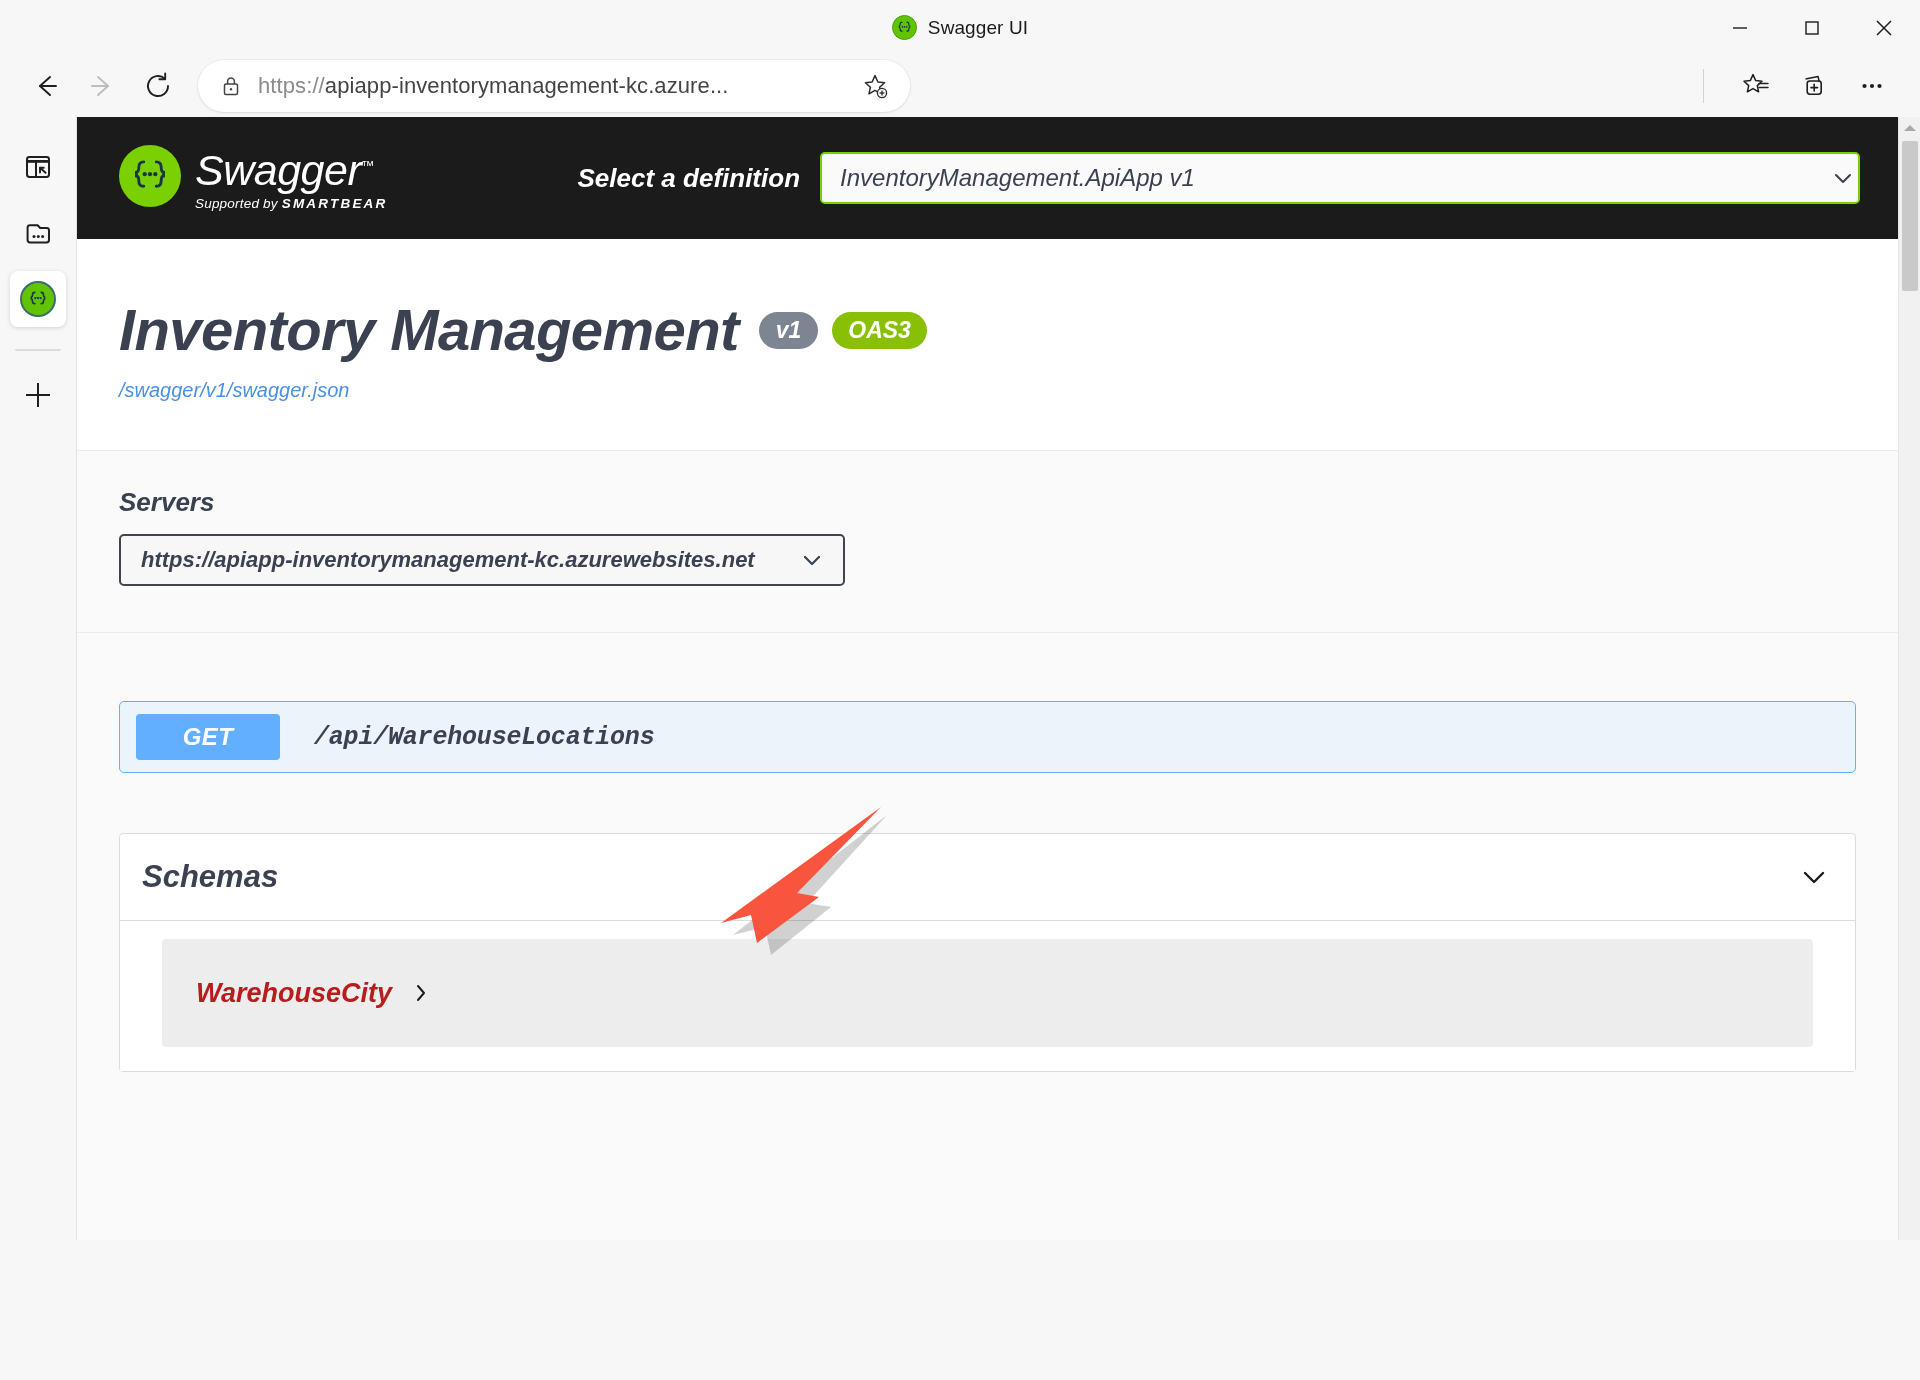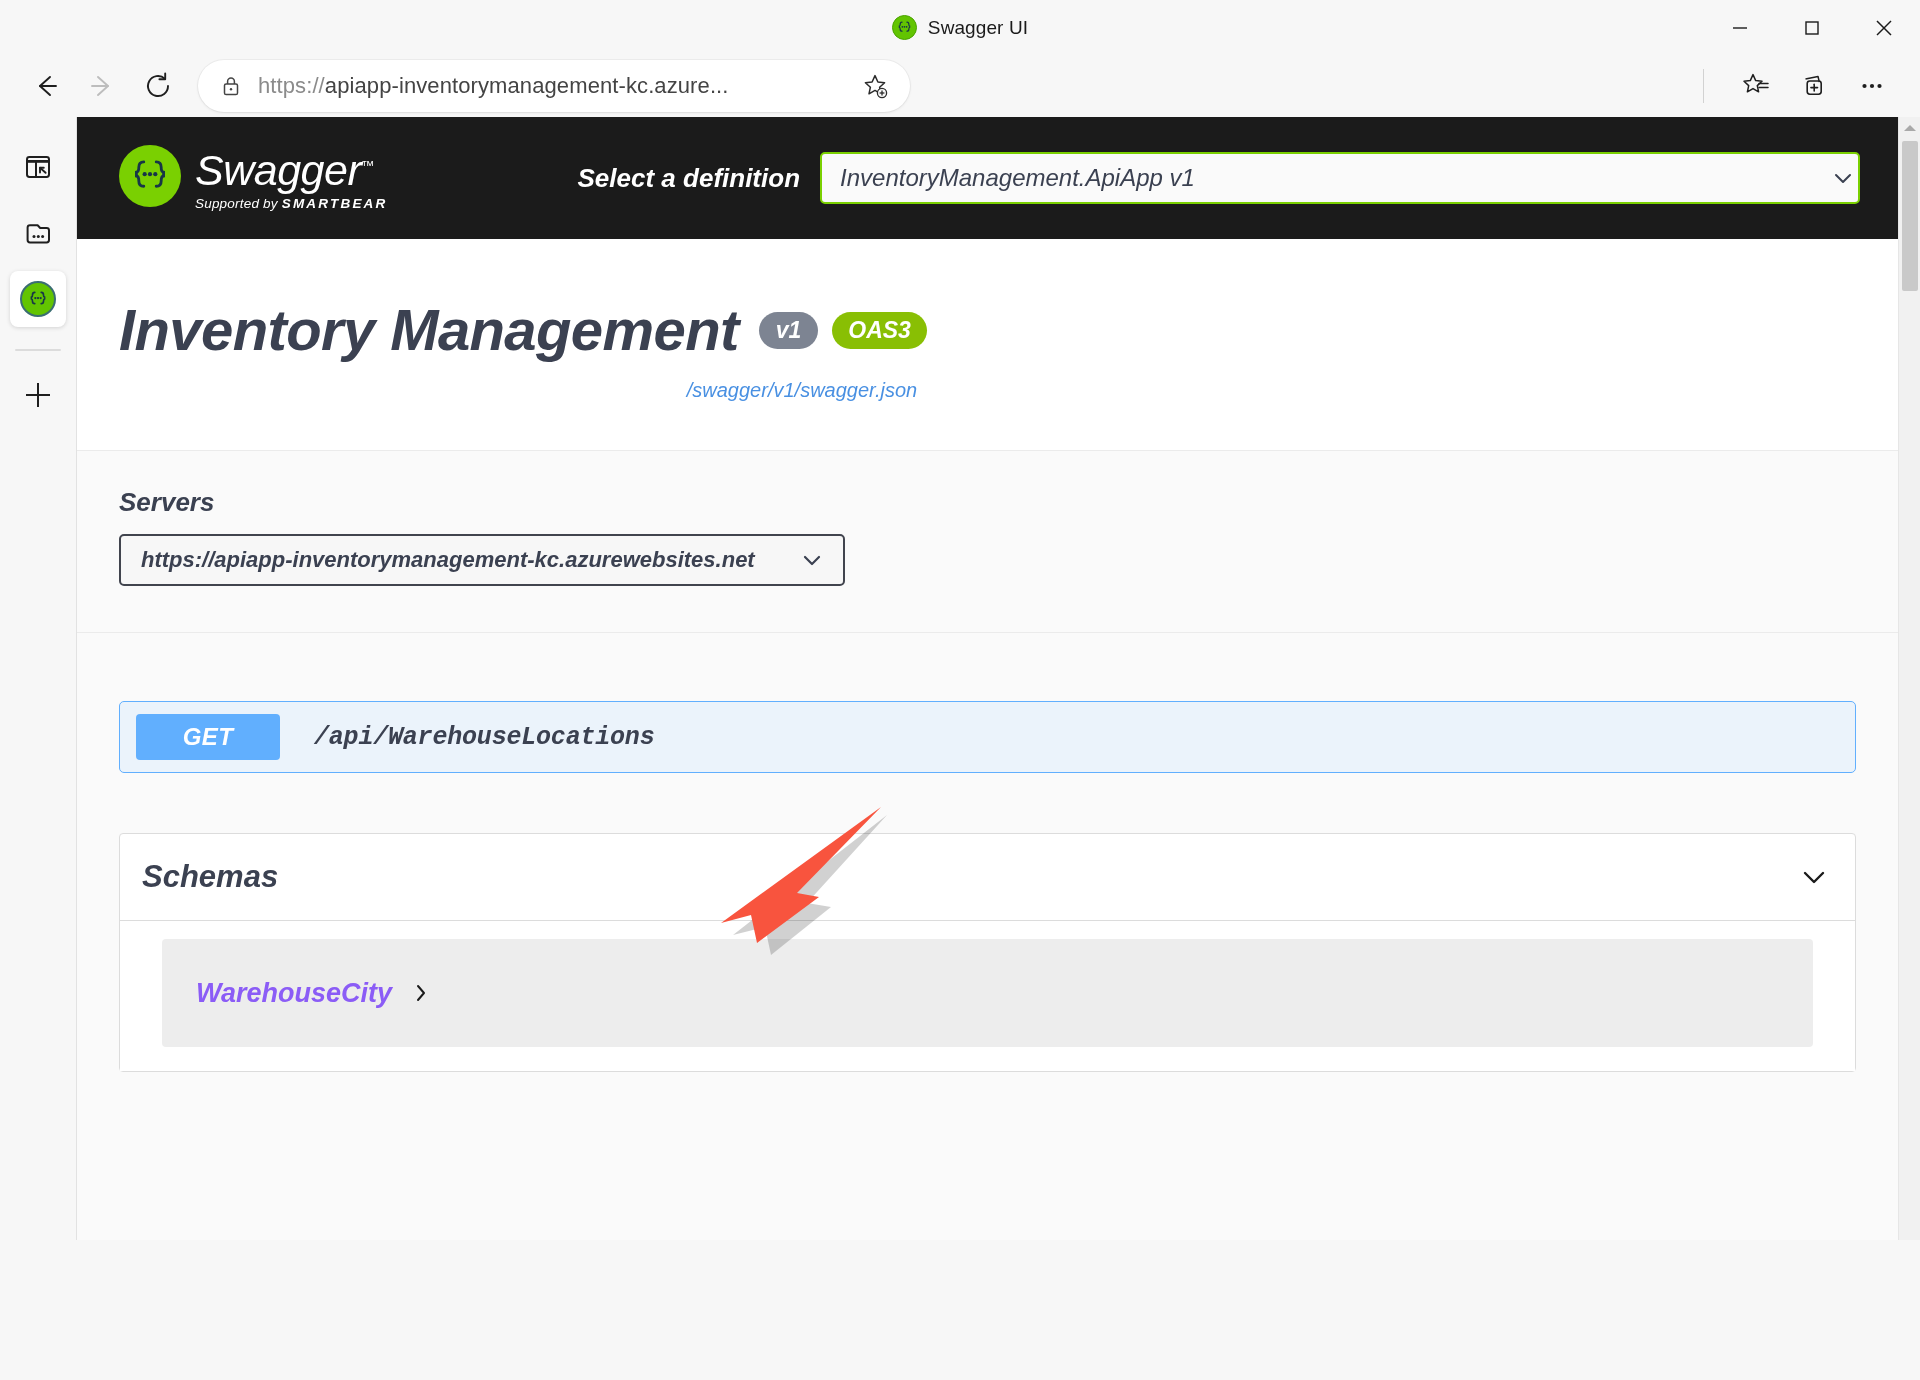--- a/index.html
+++ b/index.html
@@ -112,21 +112,21 @@
 
   .swbody { background: #fafafa; }
 
   .infosec { background: #ffffff; padding: 62px 0 48px 0; }
   .wrap { max-width: 1450px; padding: 0 42px; }
   .titlerow { display: flex; align-items: center; gap: 0; }
   .apititle { font-size: 58px; font-weight: 700; color: #3b4151; letter-spacing: -.6px; line-height: 1; }
   .badge { border-radius: 999px; color: #ffffff; font-weight: 700; display: inline-flex; align-items: center; justify-content: center; }
   .badge.ver { background: #7d8492; font-size: 23px; padding: 5px 17px; margin-left: 20px; }
   .badge.oas { background: #89bf04; font-size: 23px; padding: 5px 16px; margin-left: 14px; }
-  .jsonlink { display: block; margin-top: 20px; font-size: 20px; color: #4990e2; text-decoration: none; text-align: center; }
+  .jsonlink { display: block; margin-top: 20px; font-size: 20px; color: #4990e2; text-decoration: none; }
 
   .serversec { background: #fafafa; border-top: 1px solid #ebebeb; border-bottom: 1px solid #ebebeb; padding: 36px 0 46px 0; }
   .serverslabel { font-size: 26px; font-weight: 700; color: #3b4151; margin-bottom: 16px; }
   .serverselect {
     display: inline-flex; align-items: center;
     height: 52px; min-width: 726px;
     background: #f7f7f7; border: 2px solid #41444e; border-radius: 5px;
     padding: 0 18px 0 20px;
   }
   .serverselect .val { flex: 1; font-size: 22px; font-weight: 700; color: #3b4151; white-space: nowrap; }
@@ -161,21 +161,21 @@
   .schemahead {
     display: flex; align-items: center; justify-content: space-between;
     padding: 24px 22px 24px 22px; border-bottom: 1px solid #dcdcdc;
   }
   .schematitle { font-size: 31px; font-weight: 700; color: #3b4151; }
   .schemabody { padding: 18px 0 24px 0; background: #ffffff; }
   .modelrow {
     margin: 0 42px 0 42px; background: #ededed; border-radius: 4px;
     height: 108px; display: flex; align-items: center; padding: 0 34px;
   }
-  .modelname { font-size: 27px; font-weight: 700; color: #8b5cf6; }
+  .modelname { font-size: 27px; font-weight: 700; color: #b91c1c; }
   .modelarrow { margin-left: 18px; color: #1b1b1b; display:flex; }
 
   
   .redarrow { position: absolute; pointer-events: none; }
 
   
   .cursor { position: absolute; pointer-events: none; }
 </style>
 </head>
 <body>

